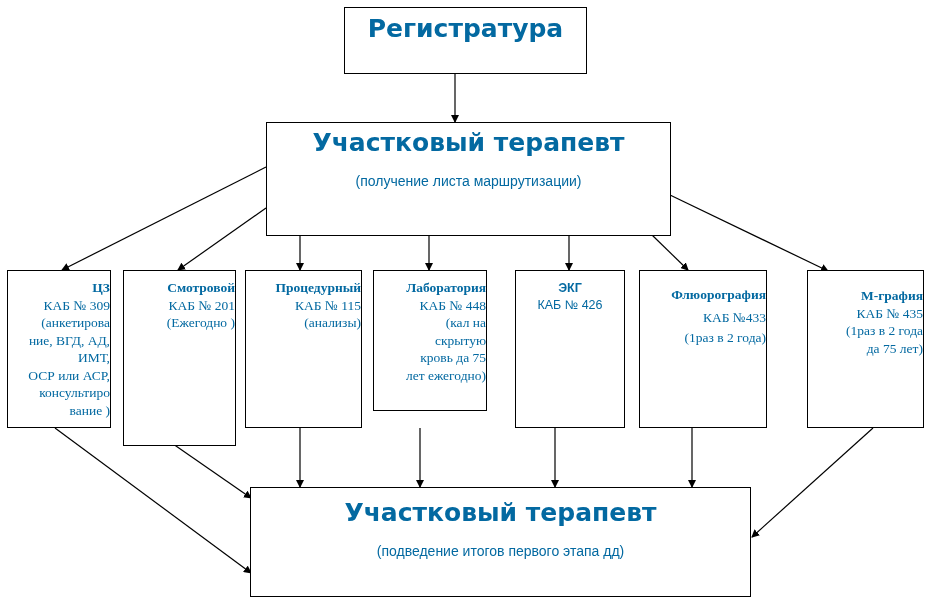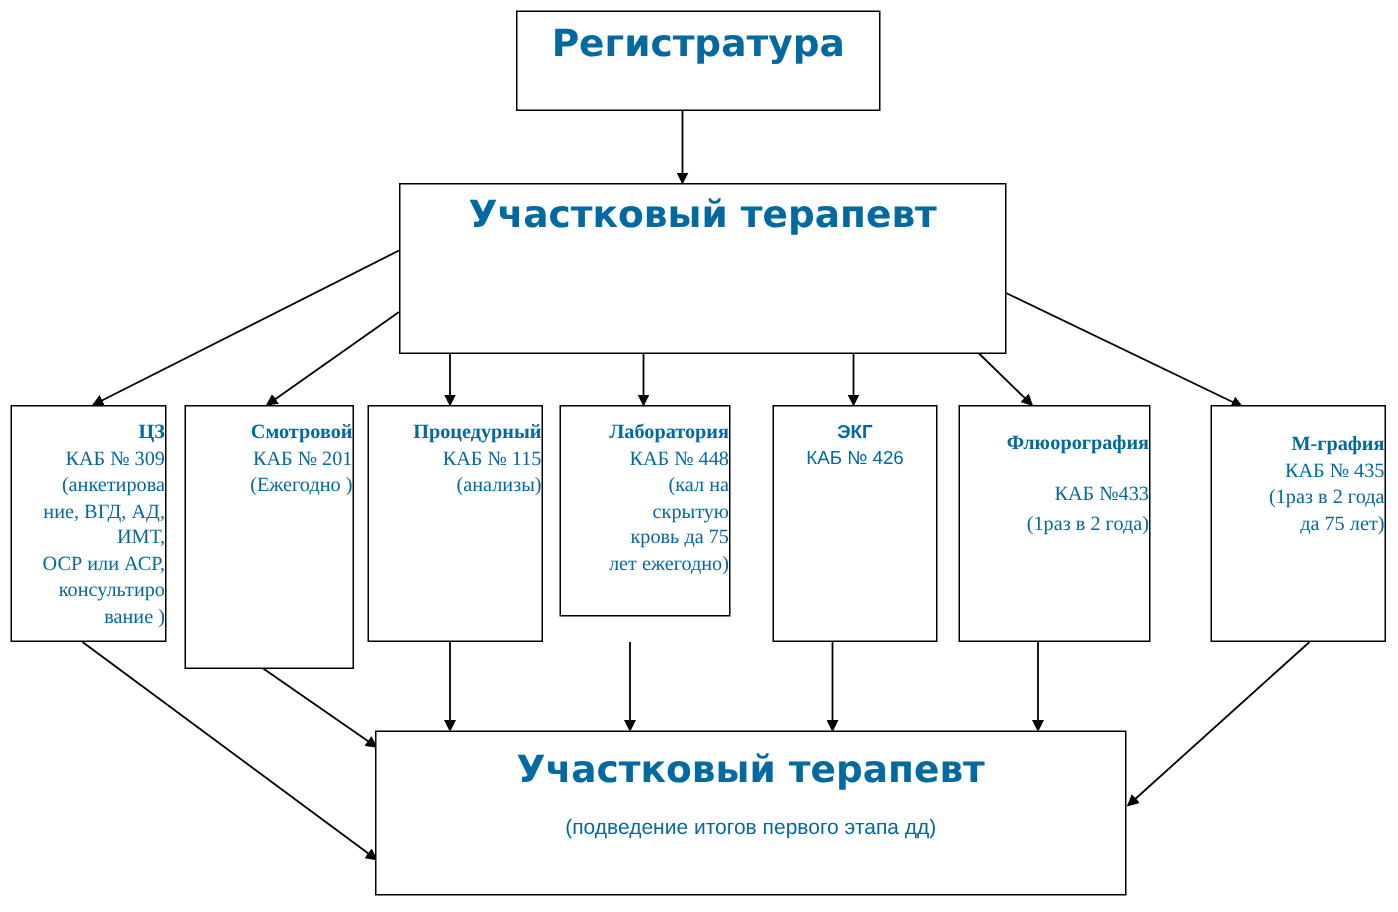--- a/index.html
+++ b/index.html
@@ -42,20 +42,21 @@
     <line x1="873" y1="428" x2="752" y2="537" marker-end="url(#ah)"></line>
   </g>
 </svg>
 
 <div class="box" style="left:344px;top:7px;width:243px;height:67px;">
   <div class="big-title" style="font-size:25px;margin-top:6px;">Регистратура</div>
 </div>
 
 <div class="box" style="left:266px;top:122px;width:405px;height:114px;">
   <div class="big-title" style="font-size:25px;margin-top:5px;">Участковый терапевт</div>
+  <div class="sub" style="margin-top:16px;">(получение листа маршрутизации)</div>
 </div>
 
 <div class="box serif" style="left:7px;top:270px;width:104px;height:158px;padding-top:8px;">
   <span class="t">ЦЗ</span>
   <span class="l">КАБ № 309</span>
   <span class="l">(анкетирова</span>
   <span class="l">ние, ВГД, АД,</span>
   <span class="l">ИМТ,</span>
   <span class="l">ОСР или АСР,</span>
   <span class="l">консультиро</span>
@@ -83,21 +84,21 @@
   <span class="l">лет ежегодно)</span>
 </div>
 
 <div class="box sans-small" style="left:515px;top:270px;width:110px;height:158px;padding-top:9px;">
   <span class="t">ЭКГ</span>
   <span class="l">КАБ № 426</span>
 </div>
 
 <div class="box serif" style="left:639px;top:270px;width:128px;height:158px;padding-top:15px;">
   <span class="t">Флюорография</span>
-  <span class="l" style="margin-top:16px;">КАБ №433</span>
+  <span class="l" style="margin-top:5px;">КАБ №433</span>
   <span class="l" style="margin-top:3px;">(1раз в 2 года)</span>
 </div>
 
 <div class="box serif" style="left:807px;top:270px;width:117px;height:158px;padding-top:16px;">
   <span class="t">М-графия</span>
   <span class="l">КАБ № 435</span>
   <span class="l">(1раз в 2 года</span>
   <span class="l">да 75 лет)</span>
 </div>
 

